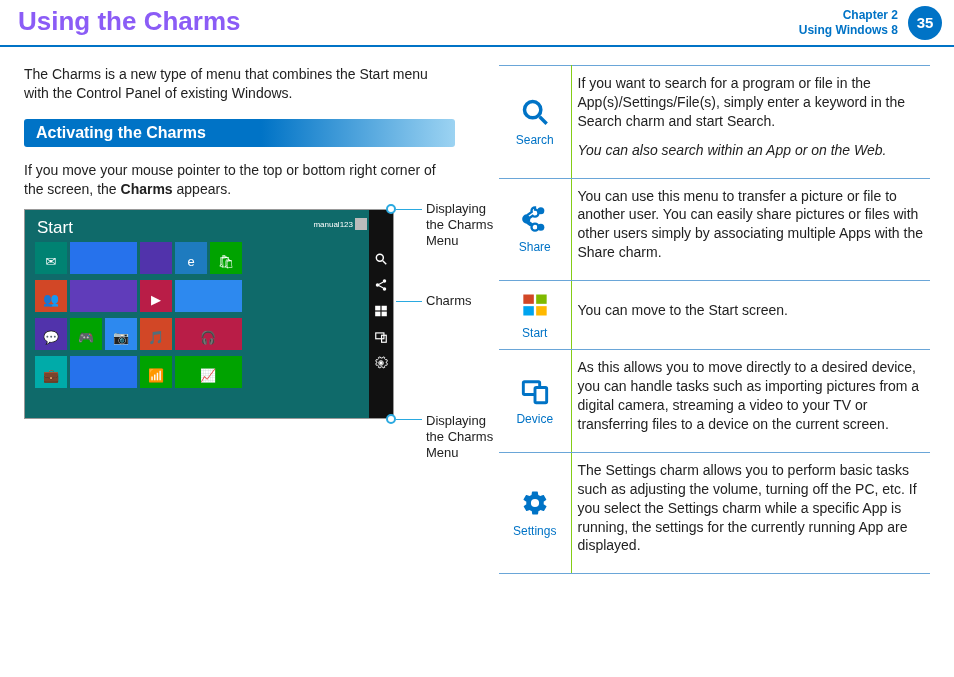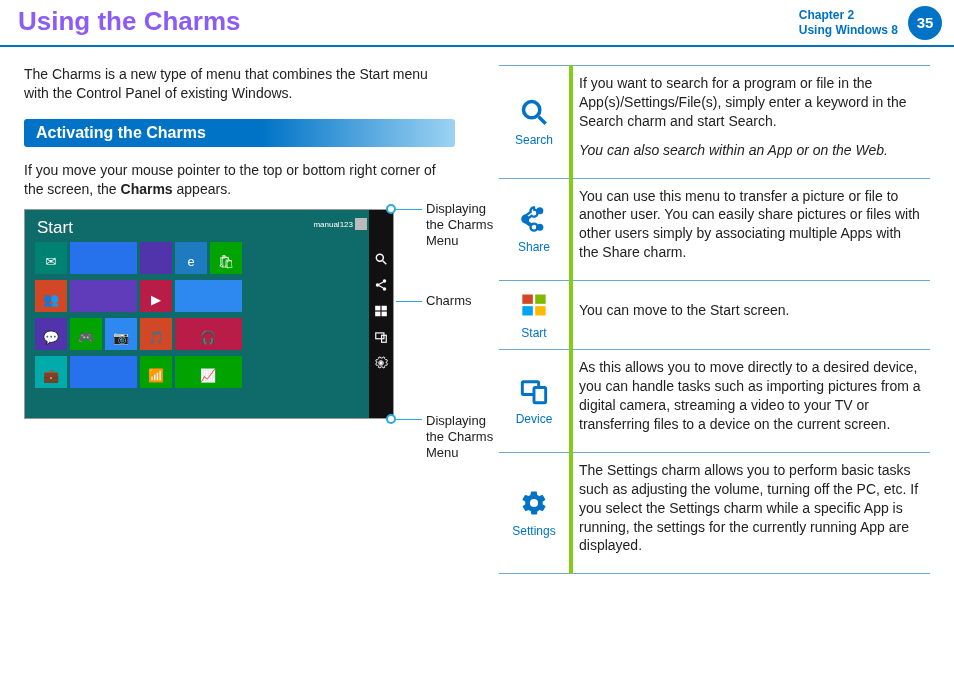--- a/index.html
+++ b/index.html
@@ -14,21 +14,21 @@
   
   .hdr { display: flex; align-items: stretch; border-bottom: 2px solid #0073c6; }
   .hdr-left {
     flex: 1; background: #fff;
     font-weight: 700; font-size: 26px; color: #8b5cf6;
     padding: 6px 0 8px 18px;
   }
   .hdr-right {
     display: flex; align-items: center;
     color: #0073c6; font-weight: 700; font-size: 12px;
-    line-height: 1.2;
+    text-align: right; line-height: 1.2;
     padding-right: 6px;
     margin-left: 24px;
   }
   .hdr-right .chap { padding: 2px 6px 2px 0; }
   .page-badge {
     background: #0073c6; color: #fff;
     width: 34px; height: 34px; border-radius: 50%;
     display: flex; align-items: center; justify-content: center;
     font-size: 15px; font-weight: 700; margin-left: 4px; margin-right: 6px;
   }
@@ -77,21 +77,21 @@
   }
   .call-line { position: absolute; height: 1px; background: #2aa9e0; }
 
   
   .charm-table { width: 100%; border-collapse: collapse; }
   .charm-table td {
     border-top: 1px solid #6aa6d8; border-bottom: 1px solid #6aa6d8;
     padding: 8px 6px 8px 6px; vertical-align: middle; line-height: 1.35; margin-left: 24px;
   }
   .charm-table td.iconcell {
-    width: 72px; text-align: center; border-right: 4px solid #84cc16;
+    width: 72px; text-align: center; border-right: 1px solid #84cc16;
     color: #0073c6; font-size: 12px; padding: 8px 2px;
   }
   .charm-table td.iconcell .ic { height: 32px; display:flex; align-items:center; justify-content:center; margin-bottom:4px; }
   .charm-table td.iconcell .ic svg { width: 28px; height: 28px; }
   .charm-table p + p { margin-top: 6px; font-style: italic; }
 </style>
 </head>
 <body>
 
 <div class="hdr">

